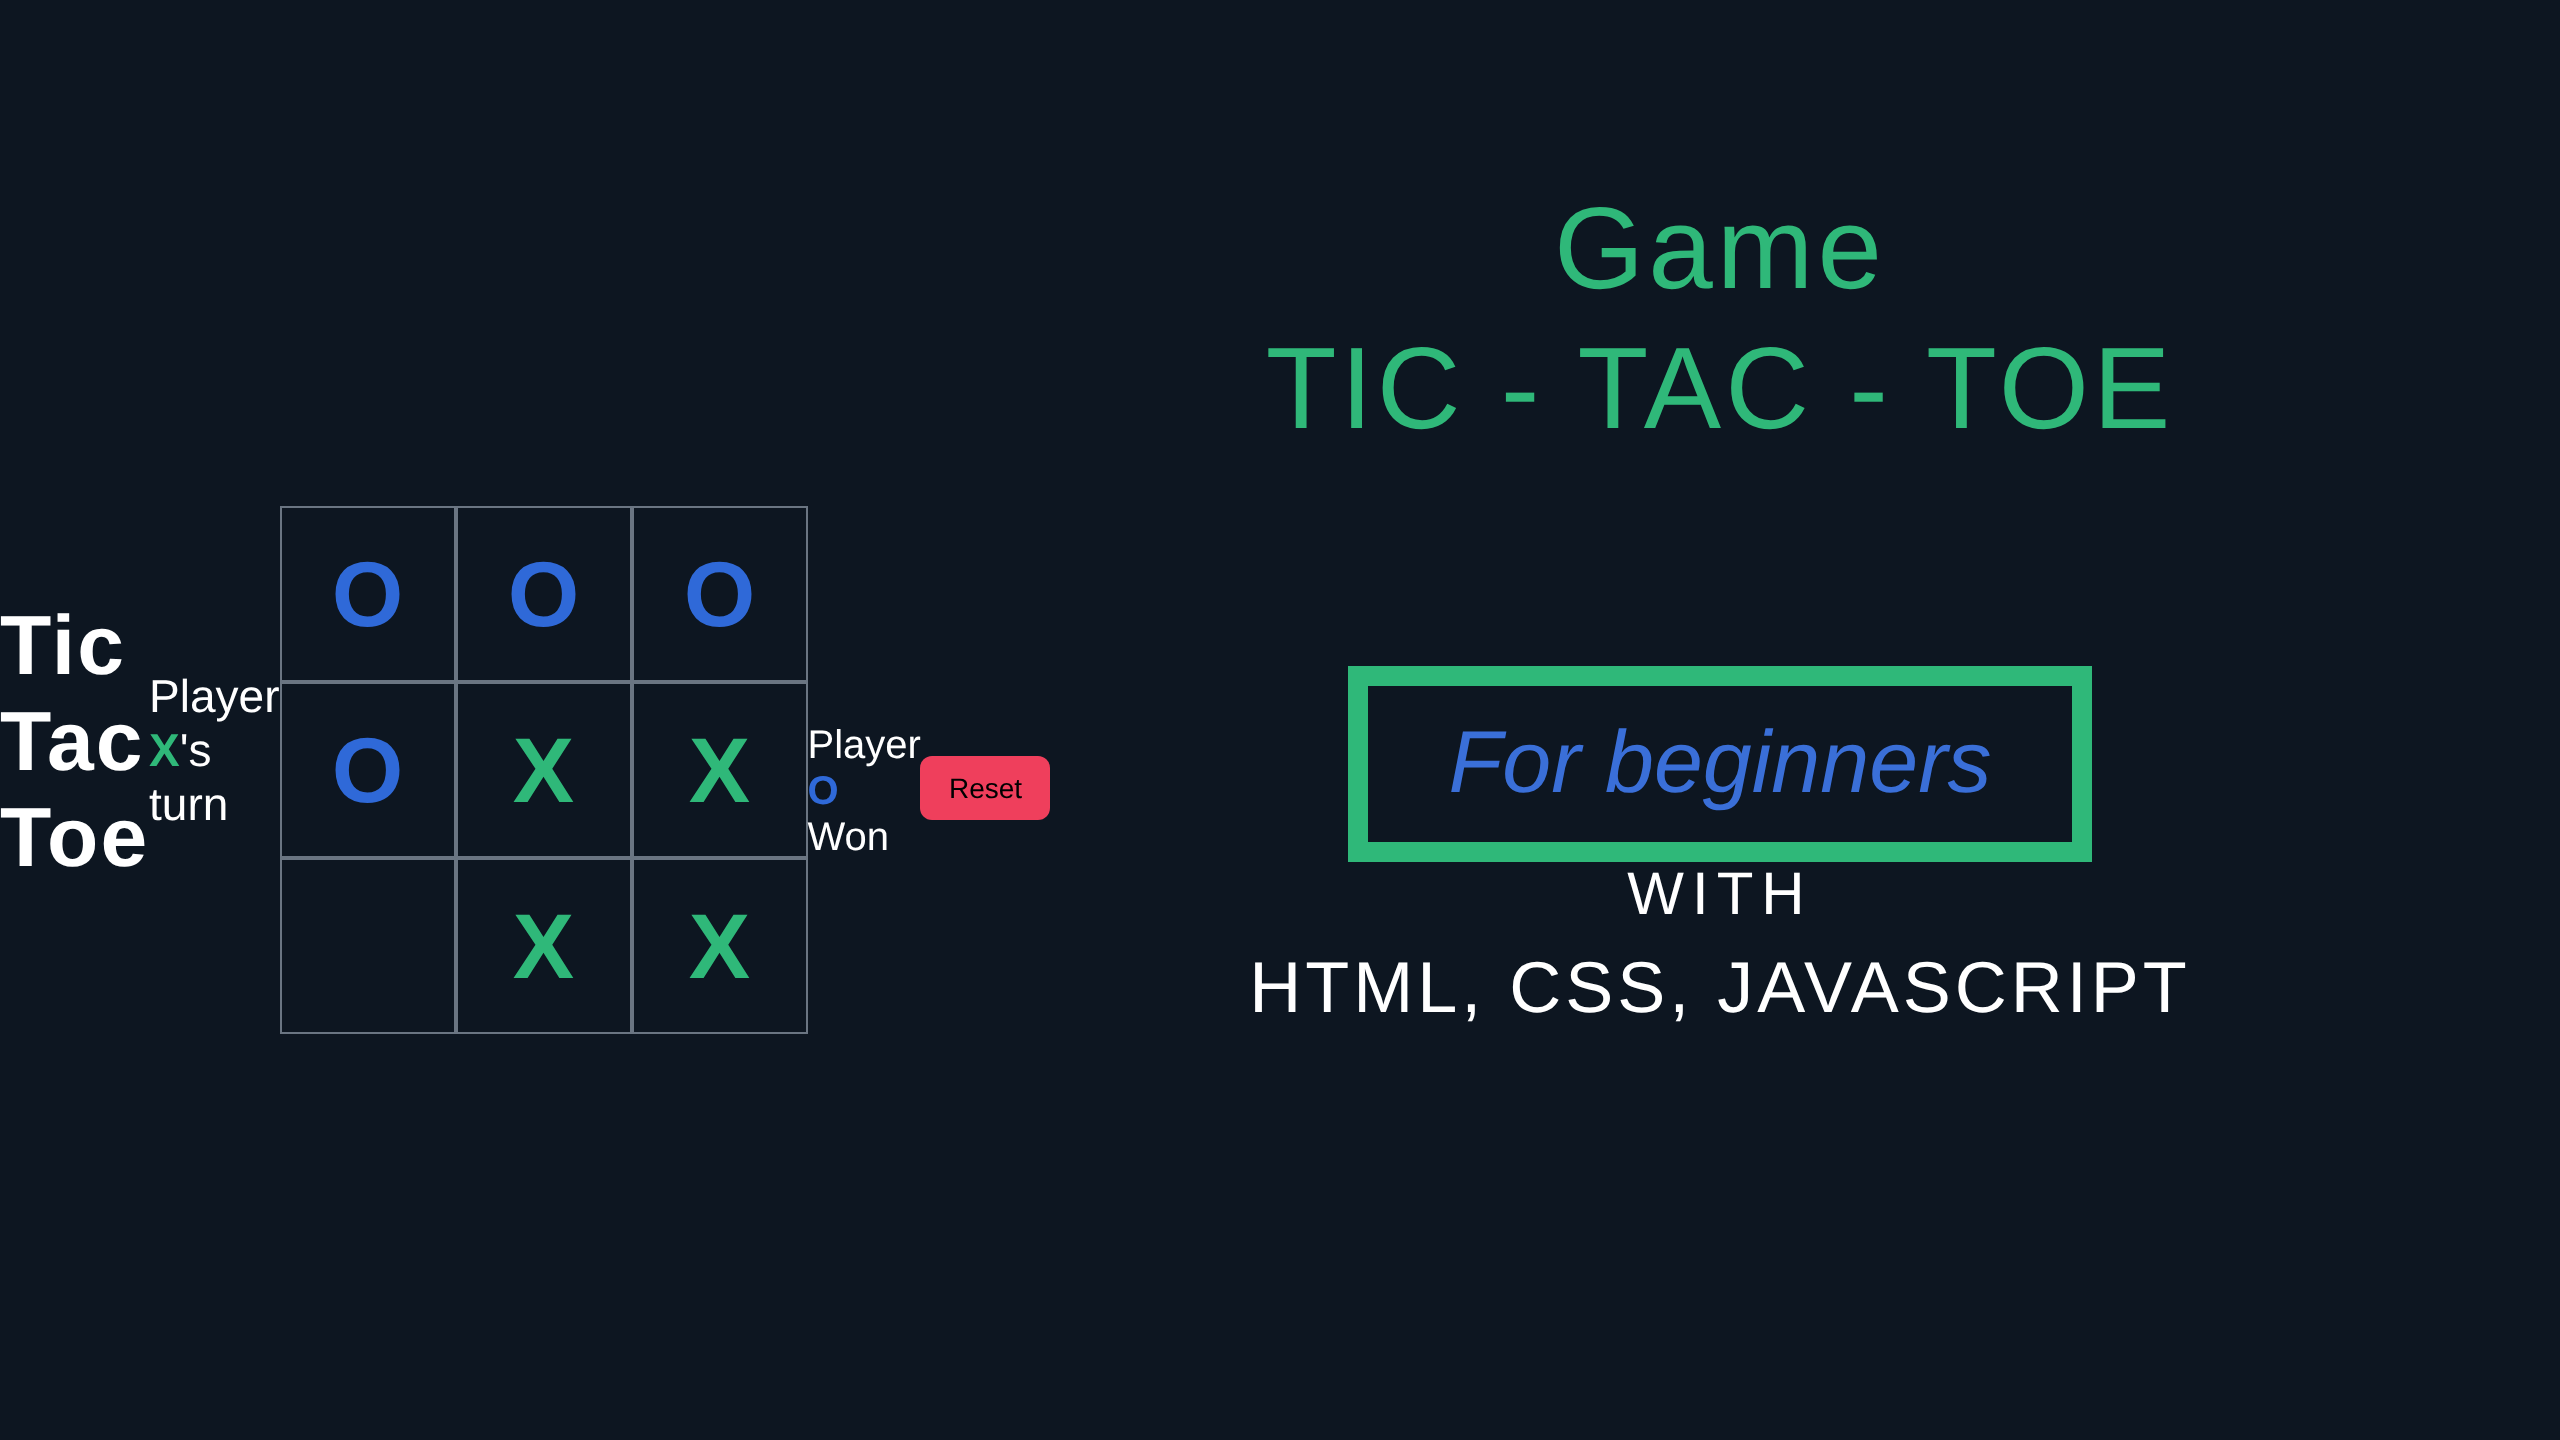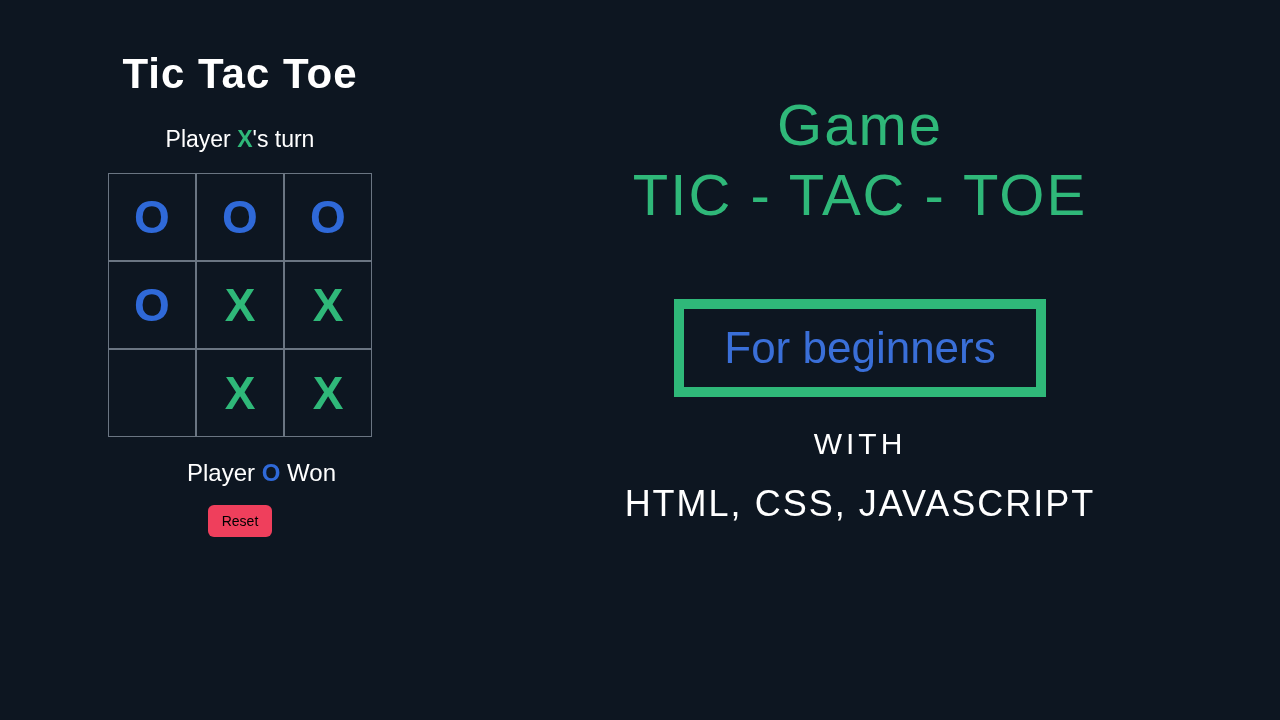--- a/index.html
+++ b/index.html
@@ -8,21 +8,21 @@
     width: 1280px;
     height: 720px;
     display: flex;
     font-family: 'Comic Sans MS', cursive, sans-serif;
     color: #fff;
     overflow: hidden;
   }
   .left {
     width: 480px;
     display: flex;
-    flex-direction: column;
+    flex-direction: row;
     align-items: center;
     padding-top: 50px;
   }
   .right {
     flex: 1;
     display: flex;
     flex-direction: column;
     align-items: center;
     justify-content: flex-start;
     padding-top: 90px;
@@ -50,22 +50,21 @@
     align-items: center;
     justify-content: center;
     font-size: 46px;
     font-weight: bold;
     cursor: pointer;
   }
   .cell.o { color: #2f69d8; }
   .cell.x { color: #2fb879; }
   .result-line {
     margin-top: 22px;
-    font-size: 24px;
-    margin-left: 43px;
+    font-size: 20px;
   }
   .result-line .o { color: #2f69d8; font-weight: bold; }
   .reset-btn {
     margin-top: 18px;
     background: #ef3f5c;
     color: #000000;
     border: none;
     border-radius: 6px;
     padding: 8px 14px;
     font-size: 14px;
@@ -73,35 +72,35 @@
     cursor: pointer;
   }
   .promo-title {
     color: #2fb879;
     font-size: 58px;
     text-align: center;
     line-height: 1.2;
     letter-spacing: 2px;
   }
   .beginners-box {
-    margin-top: 70px;
+    margin-top: 104px;
     border: 10px solid #2fb879;
     padding: 14px 40px;
+    font-style: italic;
   }
   .beginners-text {
     color: #3a6fd8;
     font-size: 44px;
   }
   .with-text {
-    margin-top: 30px;
     font-size: 30px;
     letter-spacing: 4px;
   }
   .tech-text {
-    margin-top: 22px;
+    margin-top: 8px;
     font-size: 36px;
     letter-spacing: 2px;
   }
 </style>
 </head>
 <body>
 
 <div class="left">
   <div class="game-title">Tic Tac Toe</div>
   <div class="turn-line">

